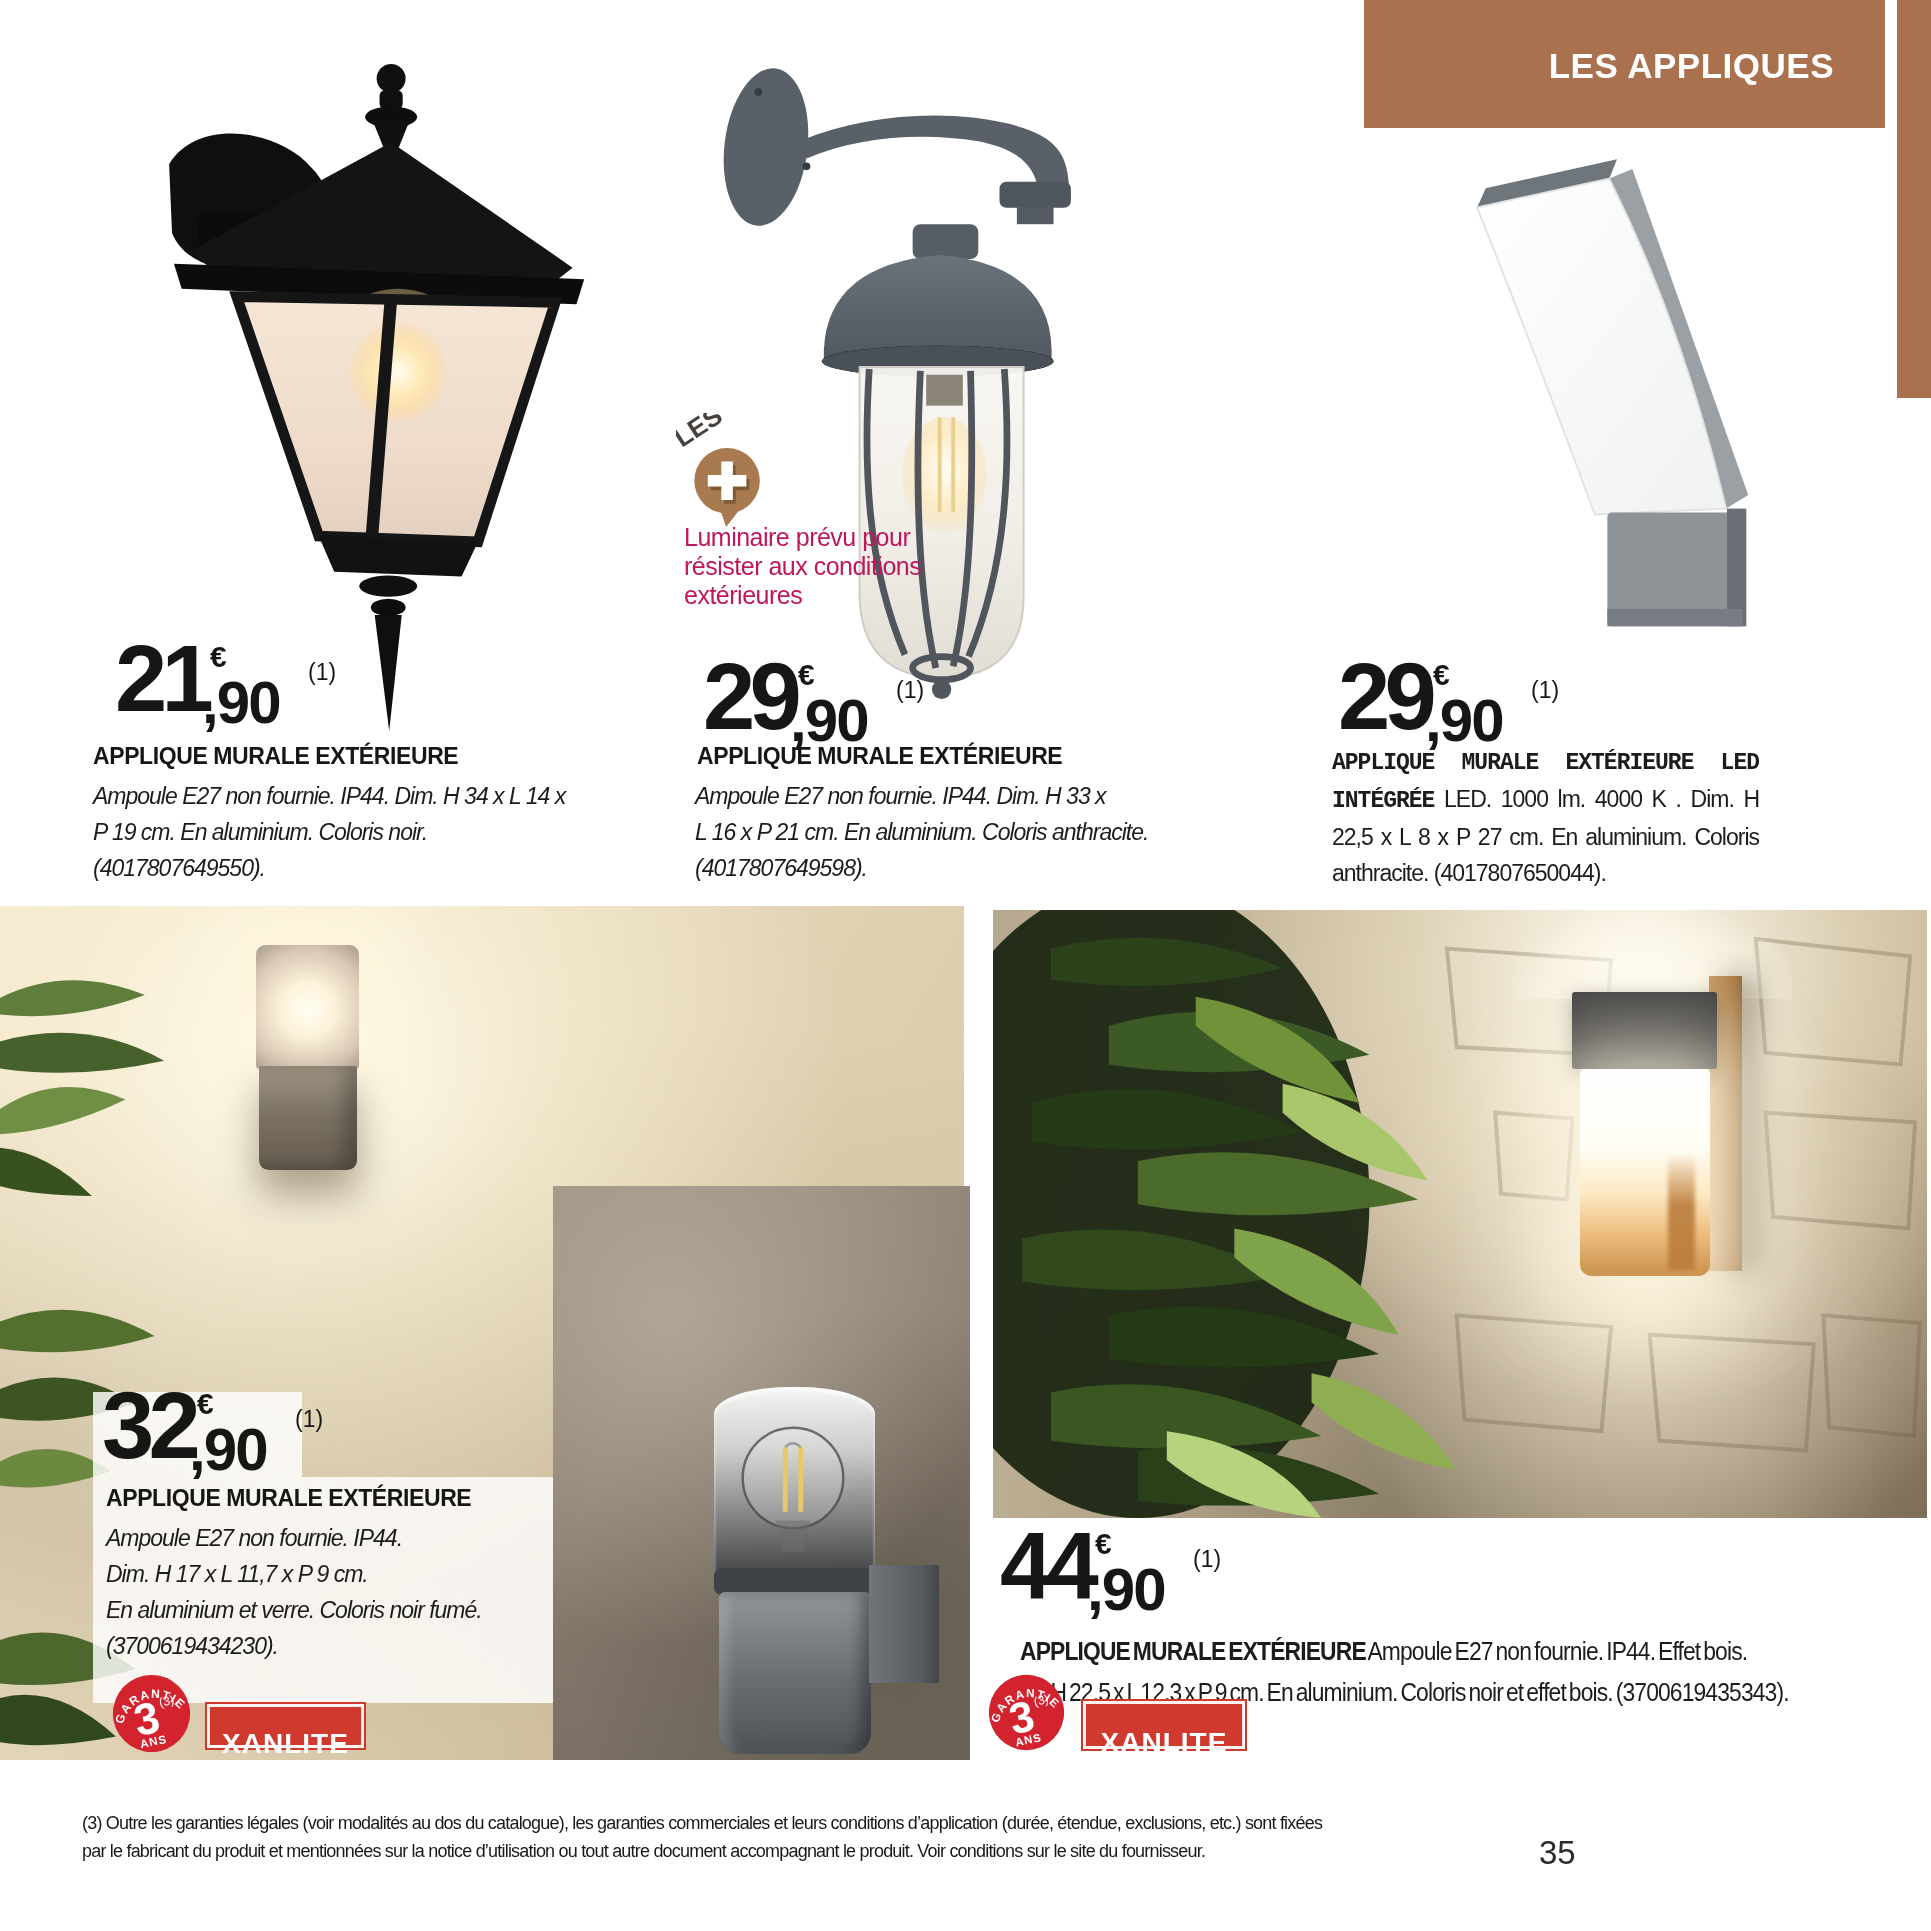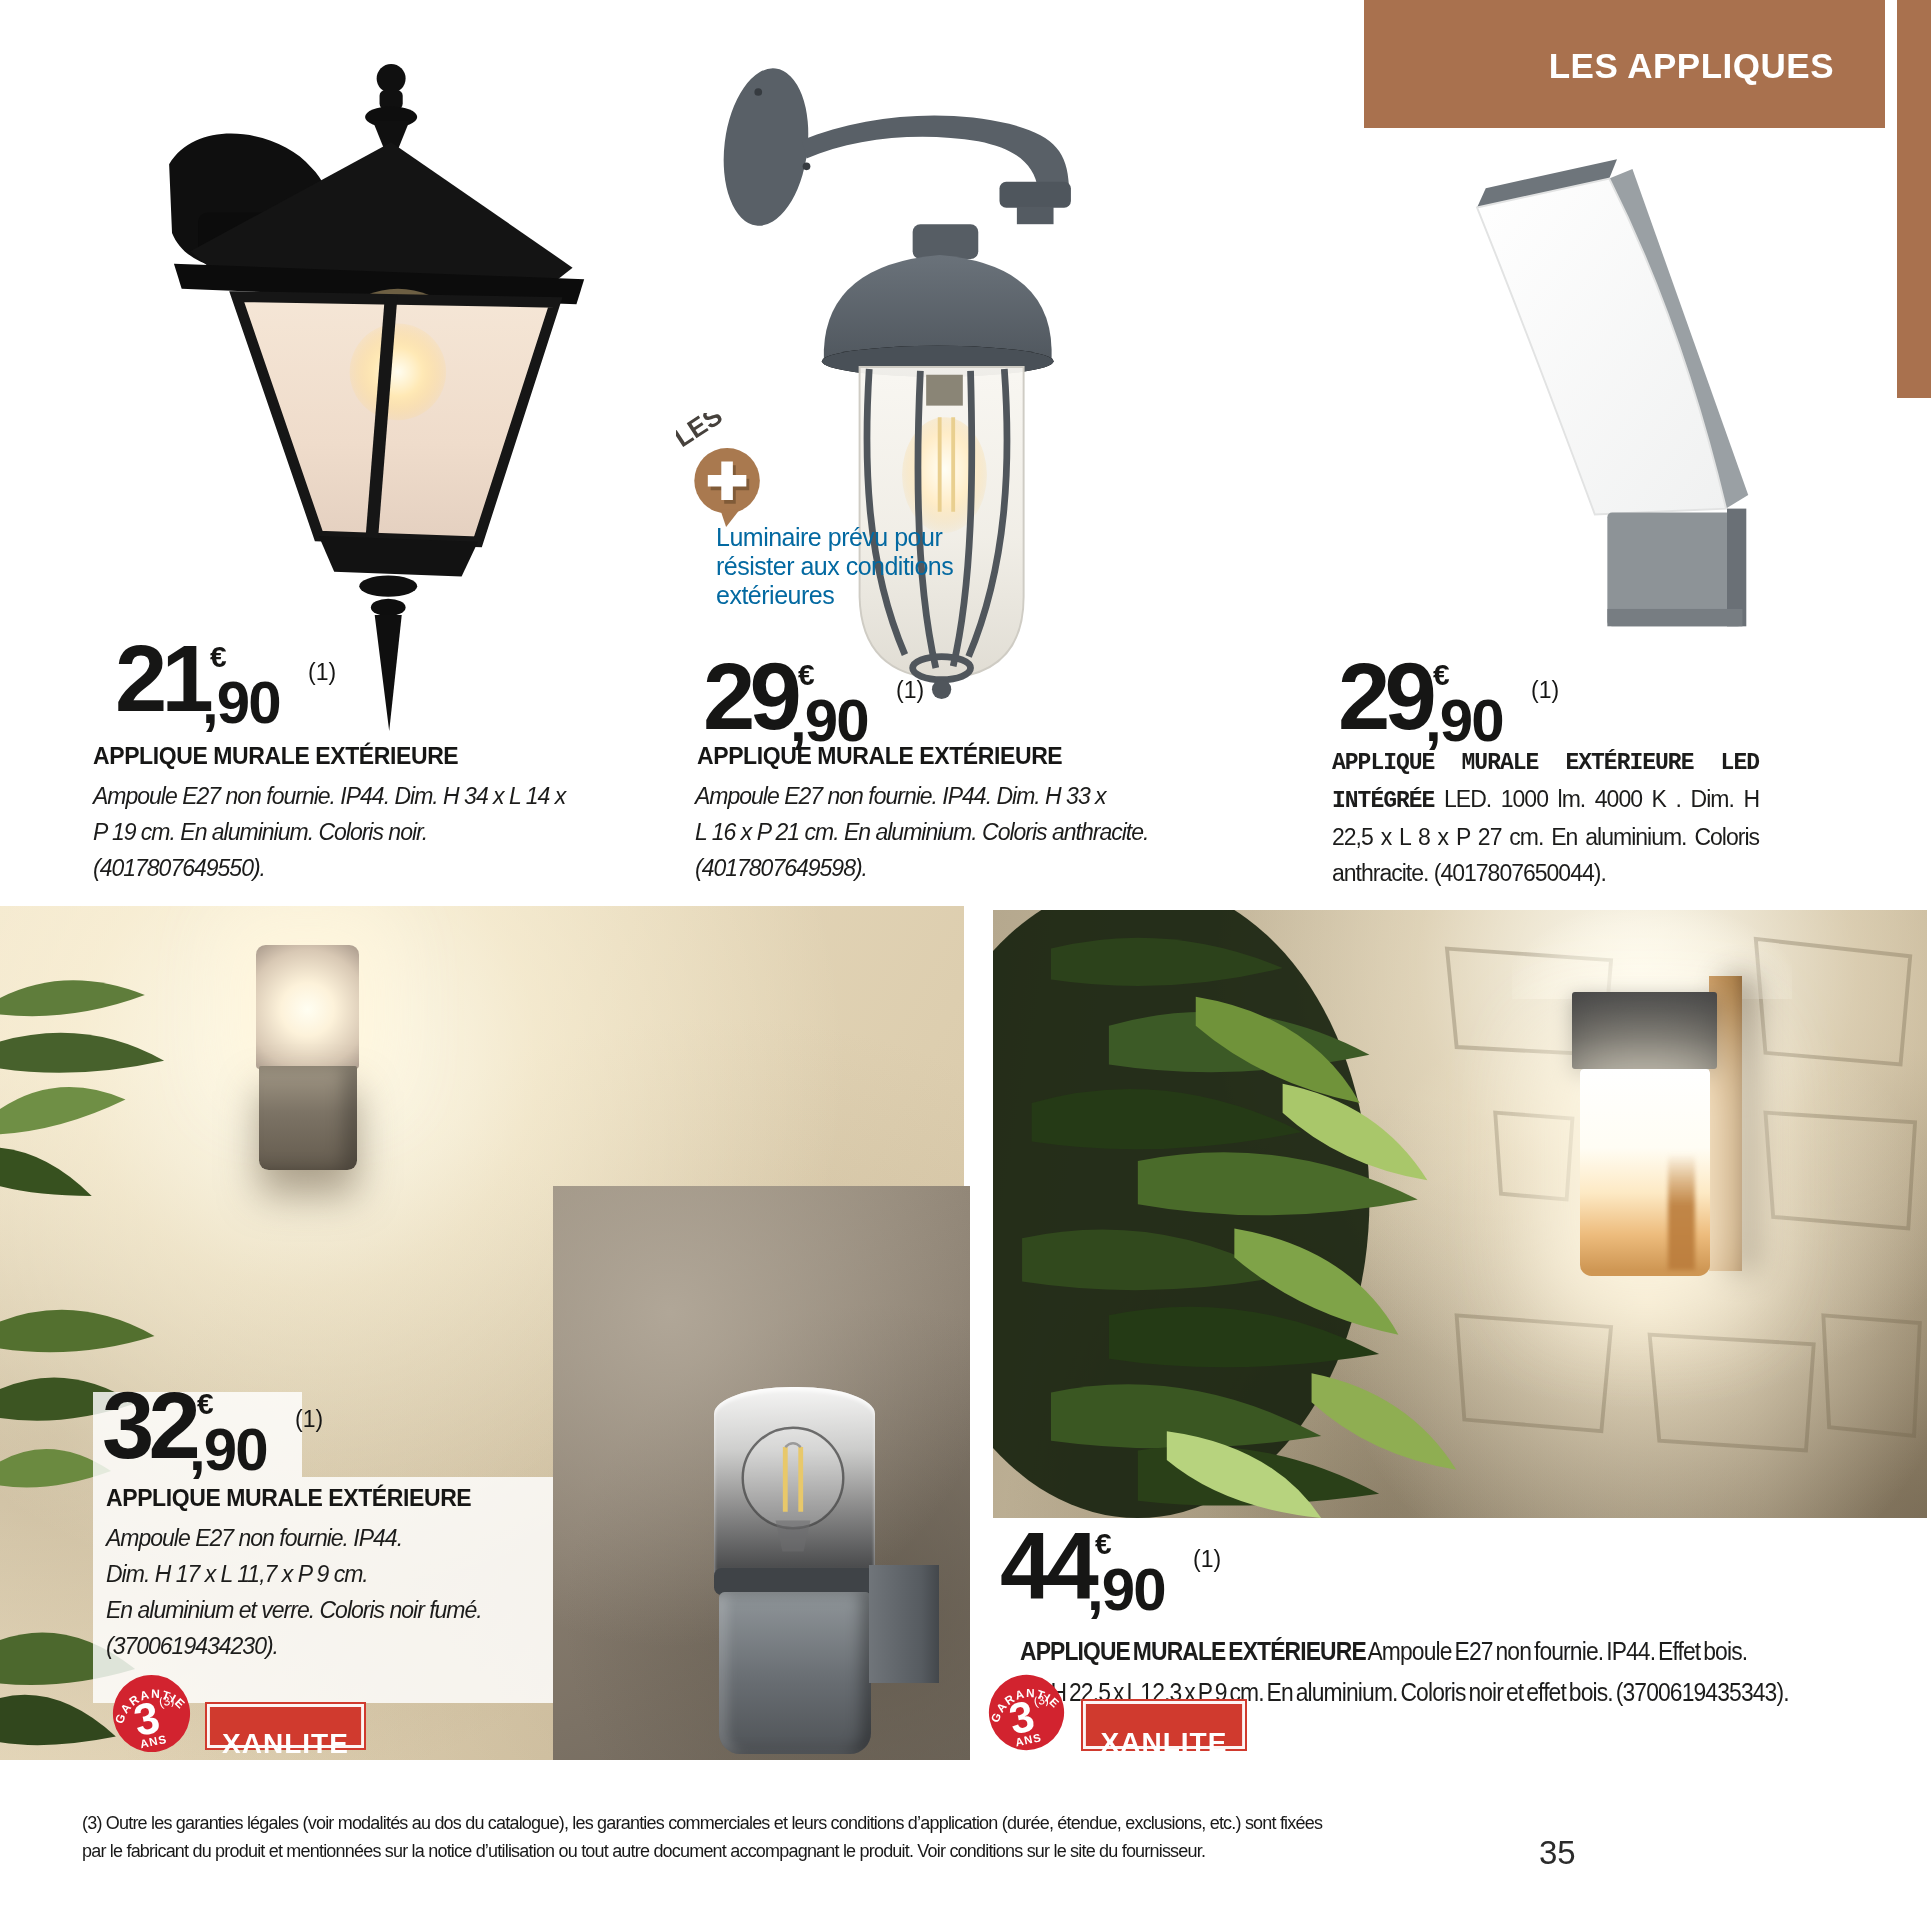--- a/index.html
+++ b/index.html
@@ -22,21 +22,21 @@
   
   .ptitle{font-size:23px;font-weight:800;letter-spacing:-0.4px;white-space:nowrap;color:#161615;}
   .pdesc{font-size:23px;letter-spacing:-1px;line-height:36px;color:#1c1c1b;}
   .pdesc div{white-space:nowrap;font-style:italic;}
   .just{text-align:justify;white-space:normal;}
   .just .bold{font-weight:800;font-family:Liberation Mono, monospace;}
   .inline-title{font-weight:800;}
   .squish{transform:scaleX(.88);transform-origin:0 0;white-space:nowrap;}
 
   
-  .plus-note{font-size:25px;line-height:29px;letter-spacing:-0.5px;color:#0369a1;margin-left:32px;}
+  .plus-note{font-size:25px;line-height:29px;letter-spacing:-0.5px;color:#be185d;}
 
   
   .photo-left{left:0;top:906px;width:964px;height:854px;overflow:hidden;
     background:
       radial-gradient(circle at 32% 18%, rgba(255,253,240,.97), rgba(255,247,222,.55) 24%, rgba(240,226,198,0) 56%),
       radial-gradient(ellipse at 75% 85%, rgba(173,155,124,.45), transparent 60%),
       radial-gradient(ellipse at 6% 62%, rgba(160,143,112,.40), transparent 52%),
       linear-gradient(118deg,#f0e4ca,#e4d6b8 45%,#d5c5a5);}
   .pl-glass{left:256px;top:39px;width:103px;height:124px;border-radius:9.7px 9.7px 3.9px 3.9px;
     background:radial-gradient(circle at 50% 52%, #fffef2 0%, #fdf2da 32%, #d8c8b4 72%, #a7988a 100%);

